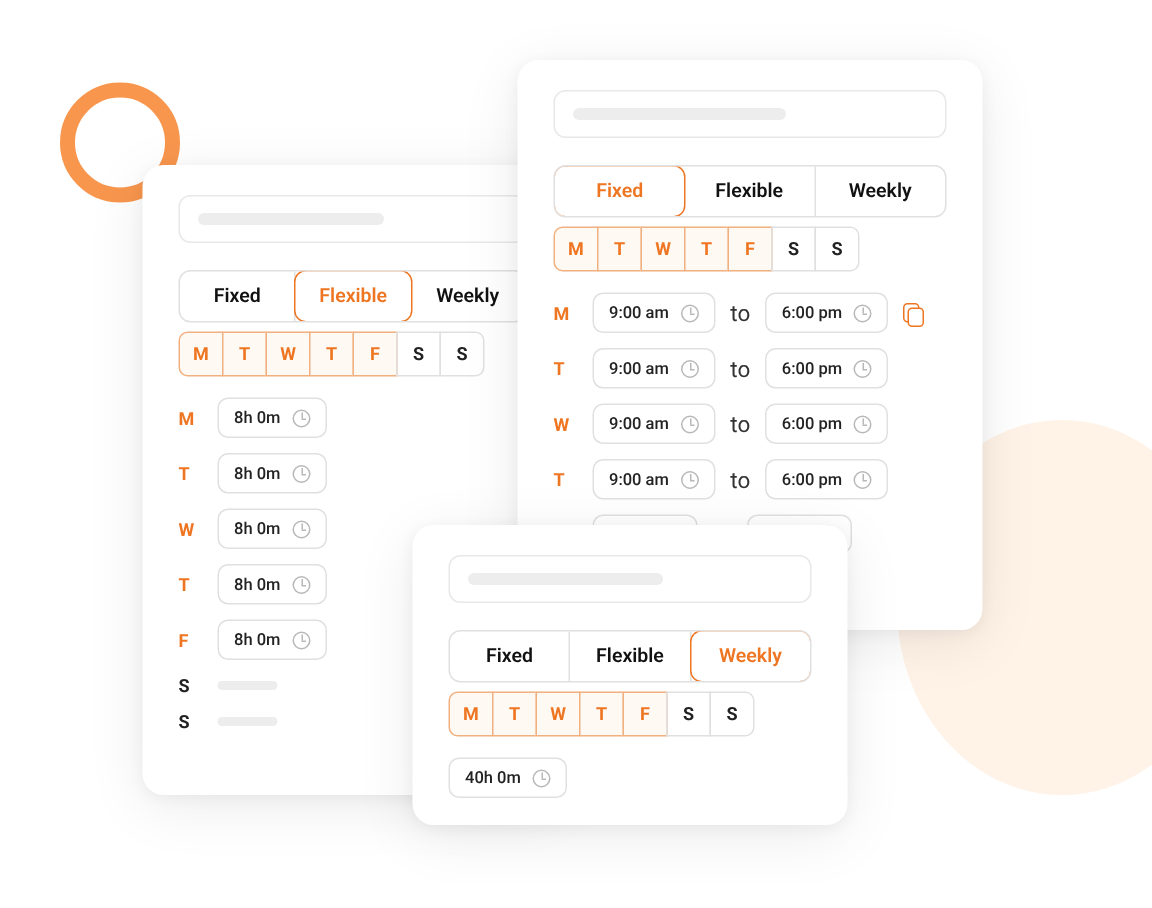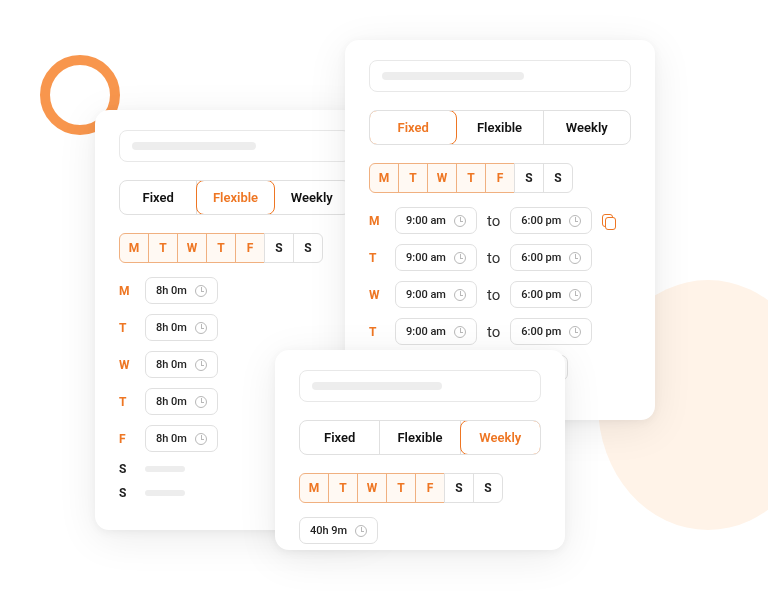--- a/index.html
+++ b/index.html
@@ -68,21 +68,21 @@
       height: 8px;
       width: 60%;
       background: #ededed;
       border-radius: 4px;
     }
     .tabs {
       display: flex;
       border: 1px solid #e0e0e0;
       border-radius: 8px;
       overflow: hidden;
-      margin-bottom: 18px;
+      margin-bottom: 6px;
     }
     .tab {
       flex: 1;
       text-align: center;
       padding: 9px 4px;
       font-size: 13px;
       font-weight: 600;
       color: #111;
       cursor: pointer;
       border-right: 1px solid #e0e0e0;
@@ -366,16 +366,16 @@
   <div class="day-row">
     <div class="day-cell on">M</div>
     <div class="day-cell on">T</div>
     <div class="day-cell on">W</div>
     <div class="day-cell on">T</div>
     <div class="day-cell on">F</div>
     <div class="day-cell off">S</div>
     <div class="day-cell off">S</div>
   </div>
   <span class="pill">
-      <span>40h 9m</span>
+      <span>40h 0m</span>
       <span class="clock-icon"></span>
     </span>
 </div>
 
 </body></html>

